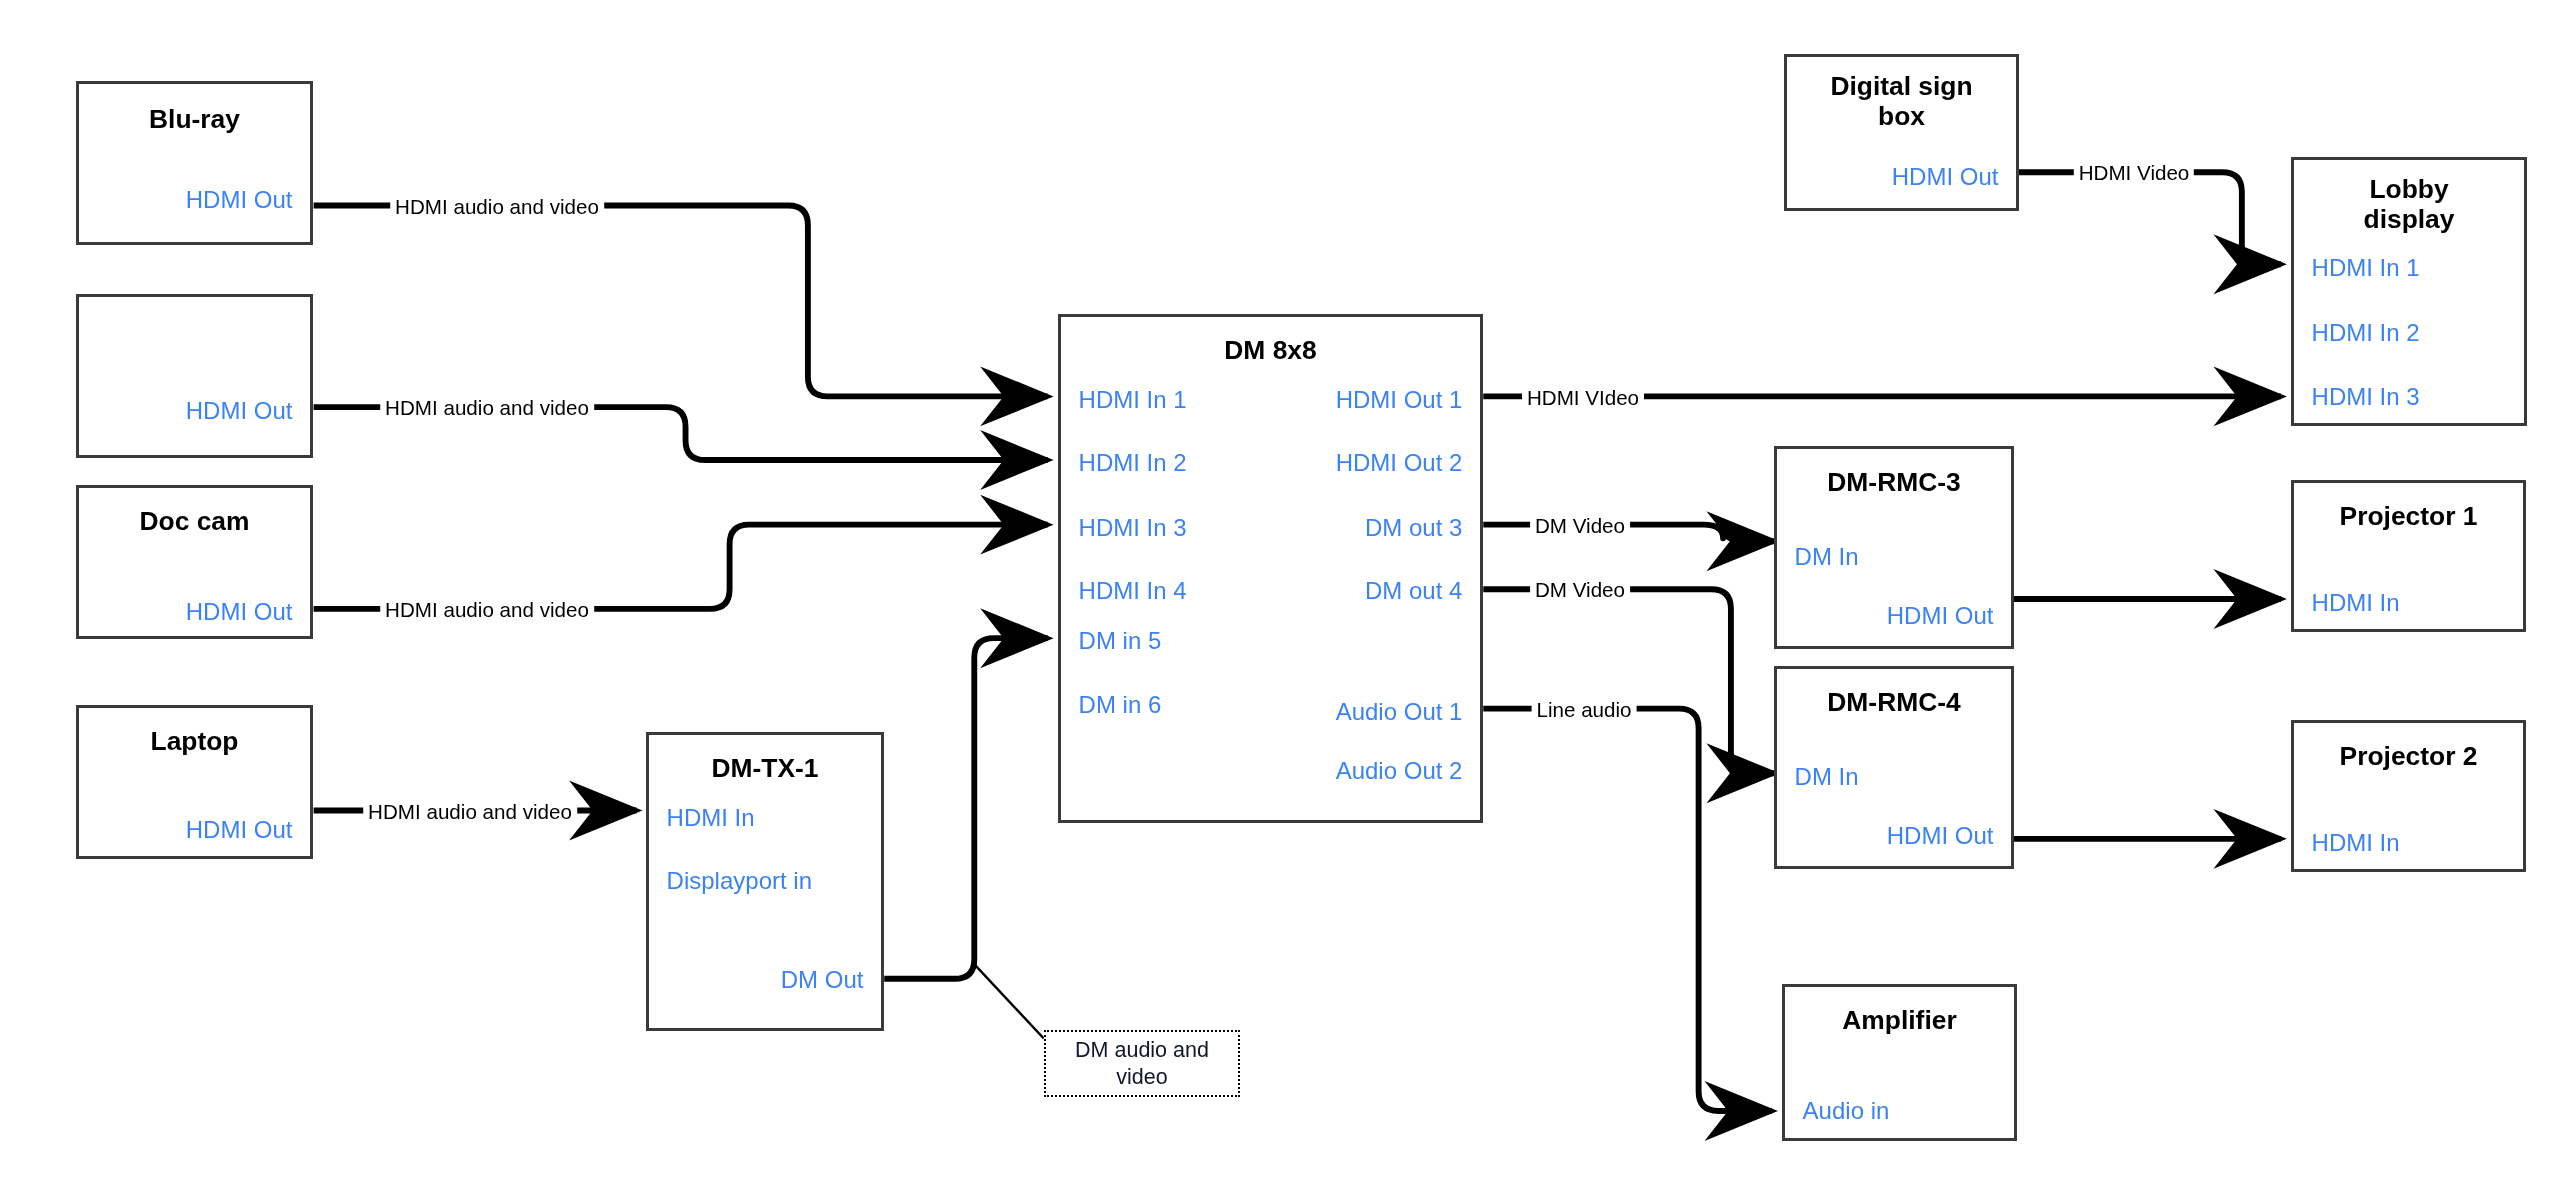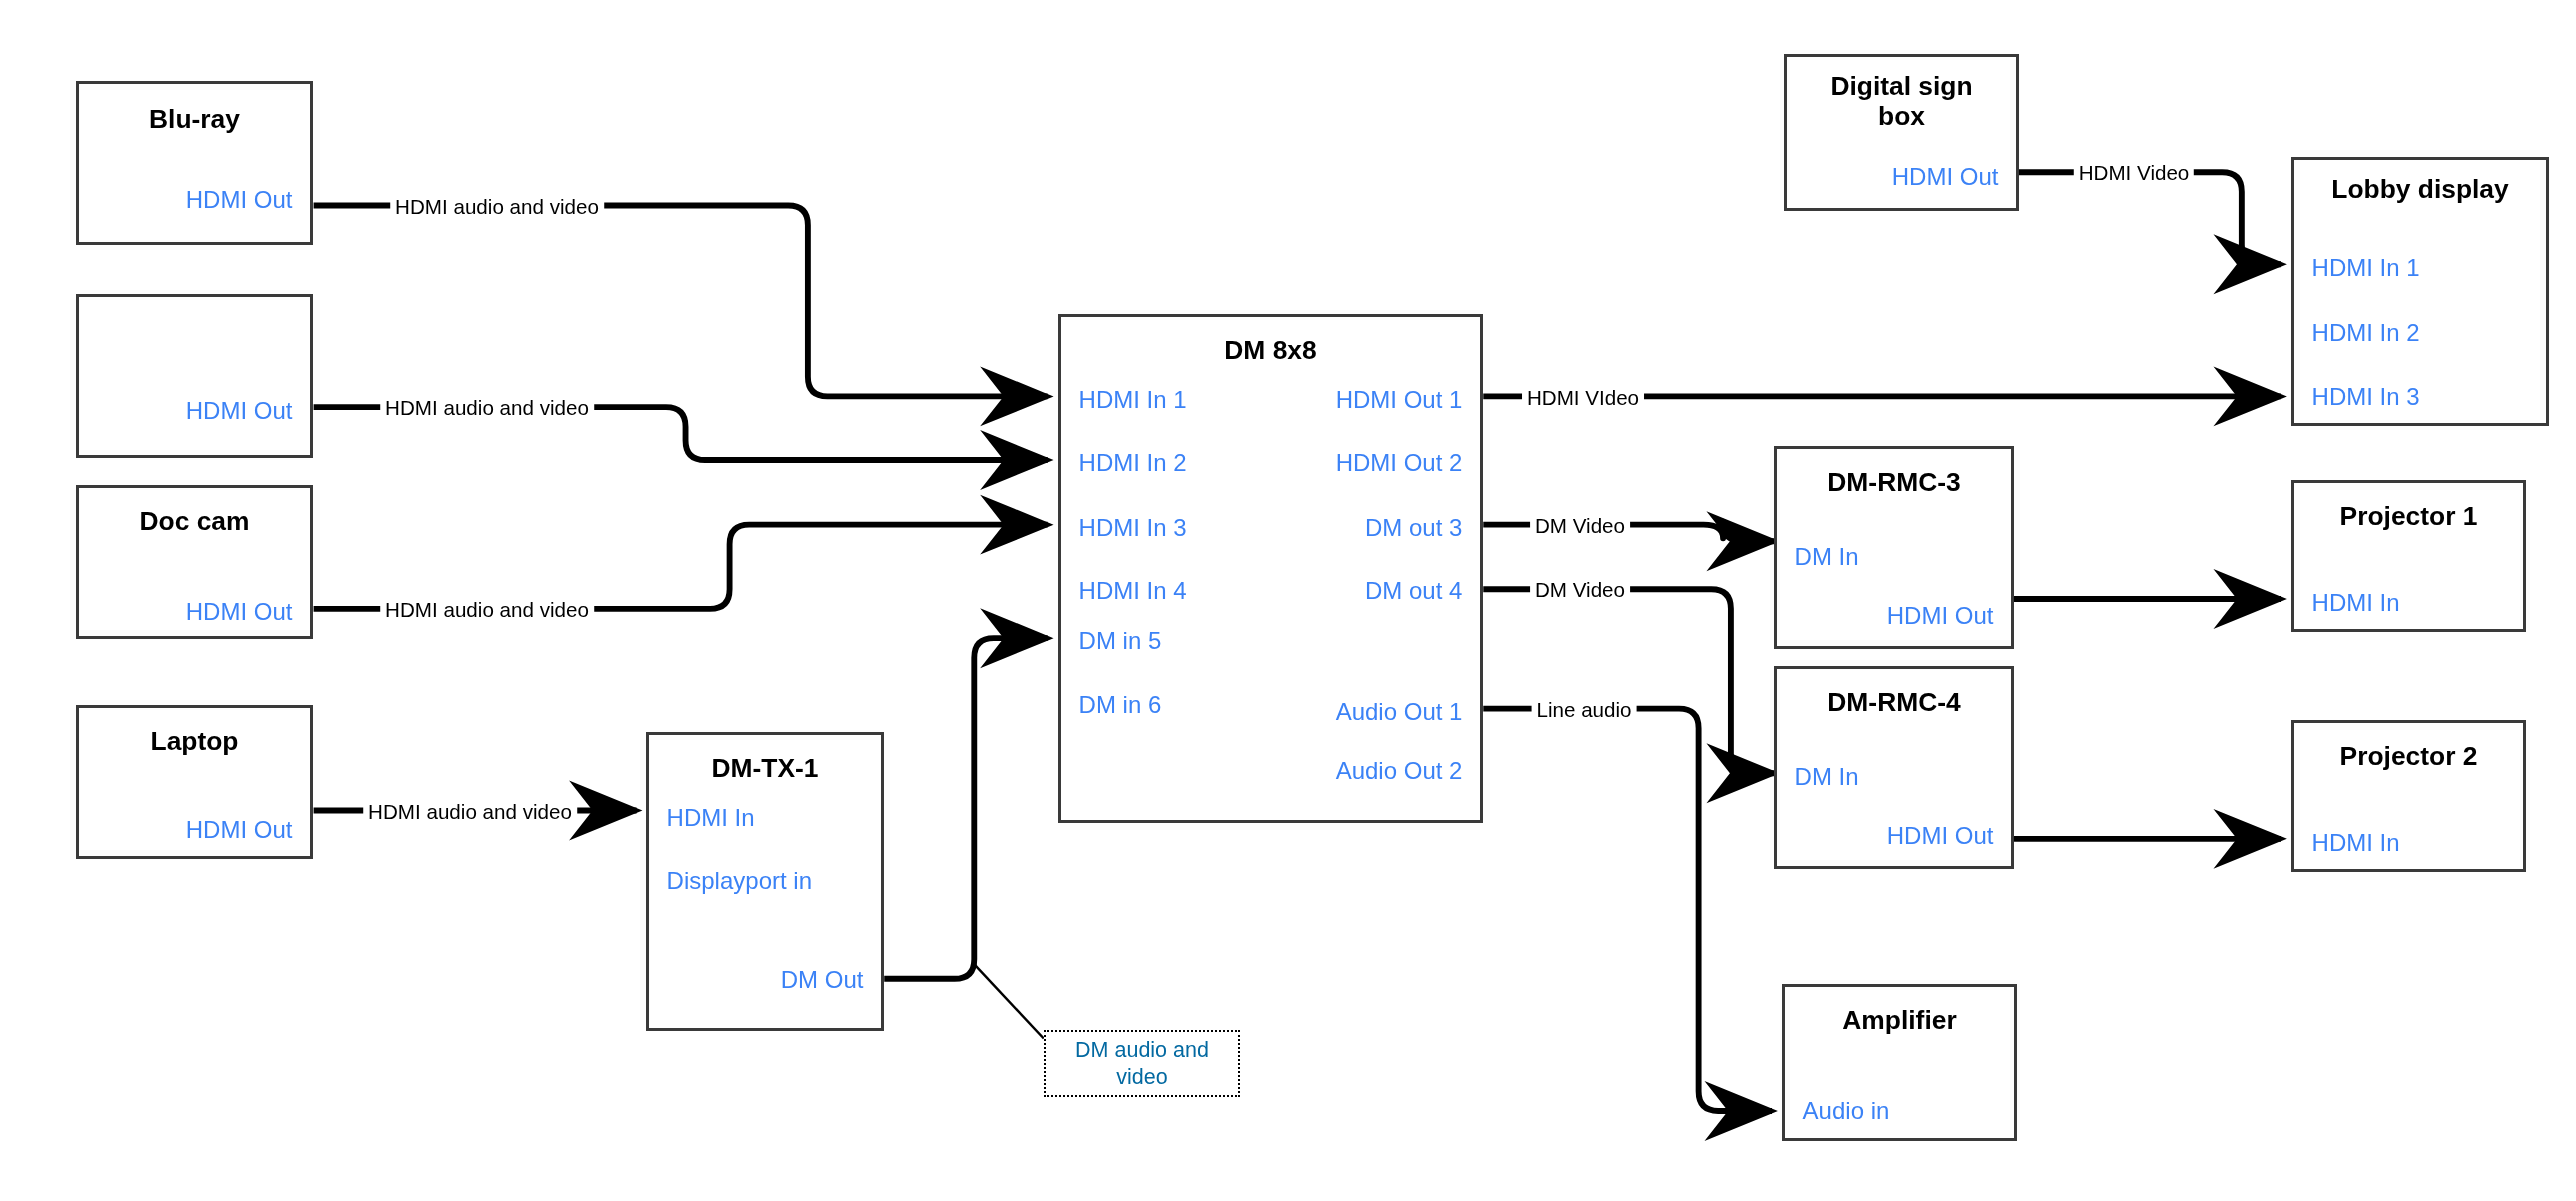--- a/index.html
+++ b/index.html
@@ -9,21 +9,21 @@
   .wire{fill:none;stroke:#000000;stroke-width:6;stroke-linecap:butt;stroke-linejoin:round;}
   .leader{fill:none;stroke:#000000;stroke-width:2.5;}
   .node{position:absolute;box-sizing:border-box;border:3.9px solid #3a3a3a;background:#ffffff;}
   .node .title{position:absolute;left:0;right:0;text-align:center;font-weight:bold;font-size:26.4px;color:#000;line-height:1.16;}
   .port{position:absolute;font-size:24px;color:#3b82f6;white-space:nowrap;}
   .port.l{left:17.6px;text-align:left;}
   .port.r{right:17.6px;text-align:right;}
   .wlabel{position:absolute;font-size:20.6px;color:#000;white-space:nowrap;background:#ffffff;padding:0 4.9px;transform:translate(-50%,-50%);}
   .callout{position:absolute;box-sizing:border-box;border:2px dotted #000;background:#fff;
            display:flex;align-items:center;justify-content:center;text-align:center;
-           font-size:21.5px;color:#0369a1;line-height:1.22;padding:3.9px 5.9px;}
+           font-size:21.5px;color:#0f172a;line-height:1.22;padding:3.9px 5.9px;}
 </style>
 </head>
 <body>
 
 <div id="stage">
 
   <svg class="wires" viewBox="0 0 2631 1227">
     <defs>
       <marker id="ah" markerWidth="13" markerHeight="11" refX="11.5" refY="5.5" orient="auto" markerUnits="strokeWidth">
         <path d="M0,0.4 L12.5,5.5 L0,10.6 L4,5.5 Z" fill="#000"></path>
@@ -101,21 +101,21 @@
     <div class="port r" style="top:260px;">DM out 4</div>
     <div class="port r" style="top:381px;">Audio Out 1</div>
     <div class="port r" style="top:440px;">Audio Out 2</div>
   </div>
 
   <div class="node" style="left:1784px; top:54px; width:235px; height:157px;">
     <div class="title" style="top:13.7px; padding:0 29px;">Digital sign box</div>
     <div class="port r" style="top:106px;">HDMI Out</div>
   </div>
 
-  <div class="node" style="left:2291px; top:157px; width:258px; height:269px;">
+  <div class="node" style="left:2291px; top:157px; width:236px; height:269px;">
     <div class="title" style="top:13.7px; padding:0 33px;">Lobby display</div>
     <div class="port l" style="top:94px;">HDMI In 1</div>
     <div class="port l" style="top:159px;">HDMI In 2</div>
     <div class="port l" style="top:223px;">HDMI In 3</div>
   </div>
 
   <div class="node" style="left:1774px; top:434px; width:240px; height:203px;margin-top:12px;">
     <div class="title" style="top:17.6px;">DM-RMC-3</div>
     <div class="port l" style="top:94px;">DM In</div>
     <div class="port r" style="top:153px;">HDMI Out</div>

